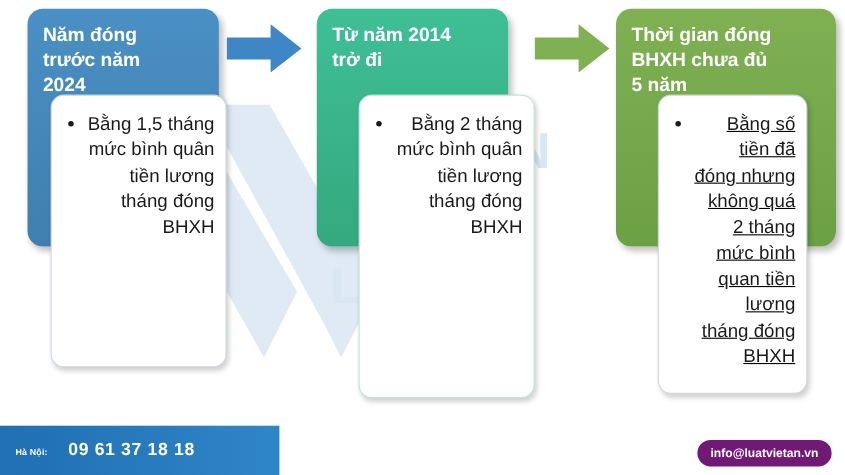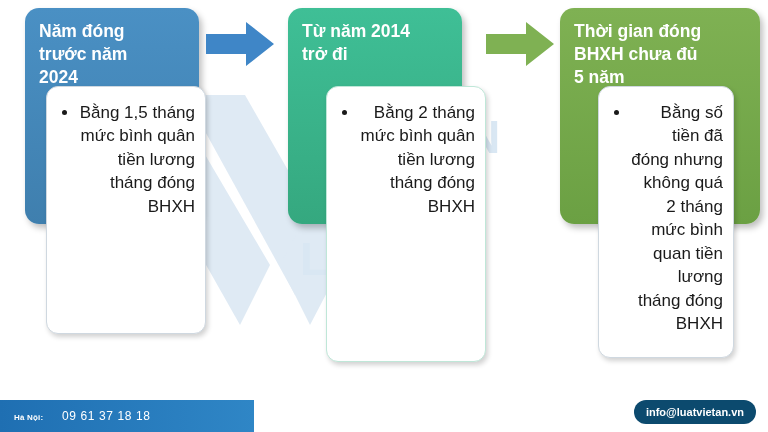--- a/index.html
+++ b/index.html
@@ -127,63 +127,64 @@
     background: linear-gradient(180deg, #7fb153 0%, #6ba043 100%);
     box-shadow: 3px 4px 6px rgba(0,0,0,0.25);
   }
   #card3body {
     left: 598px;
     top: 86px;
     width: 136px;
     height: 272px;
     border: 1.5px solid #cfd8e0;
     box-shadow: 2px 3px 5px rgba(0,0,0,0.18);
+    text-decoration: underline;
   }
 
   
   .arrow {
     position: absolute;
   }
 
   
   #footer-left {
     position: absolute;
     left: 0;
     bottom: 0;
     width: 254px;
-    height: 32px;
+    height: 45px;
     background: linear-gradient(90deg, #1f6fb2 0%, #2f86c6 100%);
     display: flex;
     flex-direction: column;
     justify-content: center;
     padding-left: 14px;
     box-sizing: border-box;
   }
   .fl-row {
     display: flex;
     align-items: baseline;
     color: #ffffff;
     line-height: 1.25;
   }
   .fl-label {
     font-size: 8px;
     font-weight: 700;
     width: 48px;
     letter-spacing: 0.2px;
   }
   .fl-num {
-    font-size: 12px;
-    font-weight: 400;
+    font-size: 16px;
+    font-weight: 700;
     letter-spacing: 0.6px;
   }
   #footer-mail {
     position: absolute;
     right: 12px;
     bottom: 8px;
-    background: #0c4a6e;
+    background: #701a75;
     color: #ffffff;
     font-size: 11px;
     font-weight: 700;
     padding: 6px 12px;
     border-radius: 13px;
   }
 </style>
 </head>
 <body>
 

